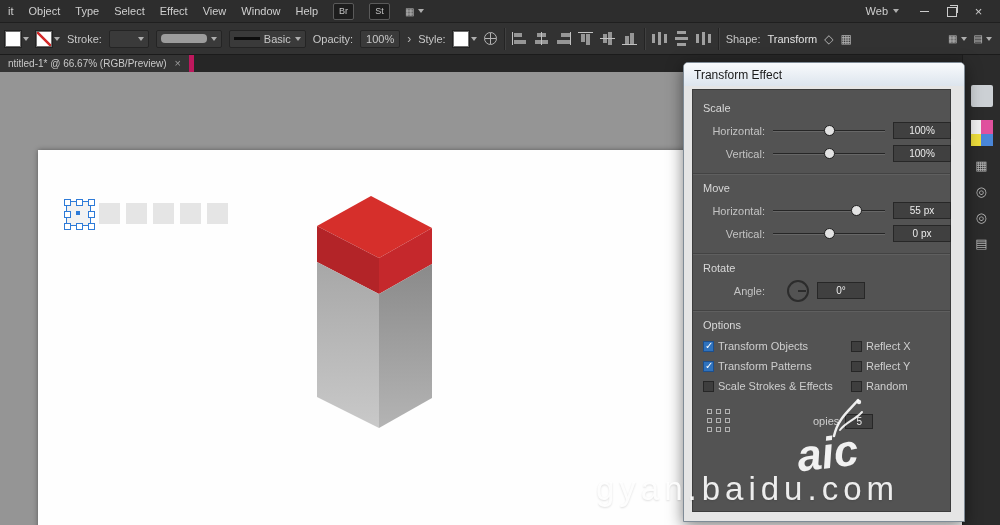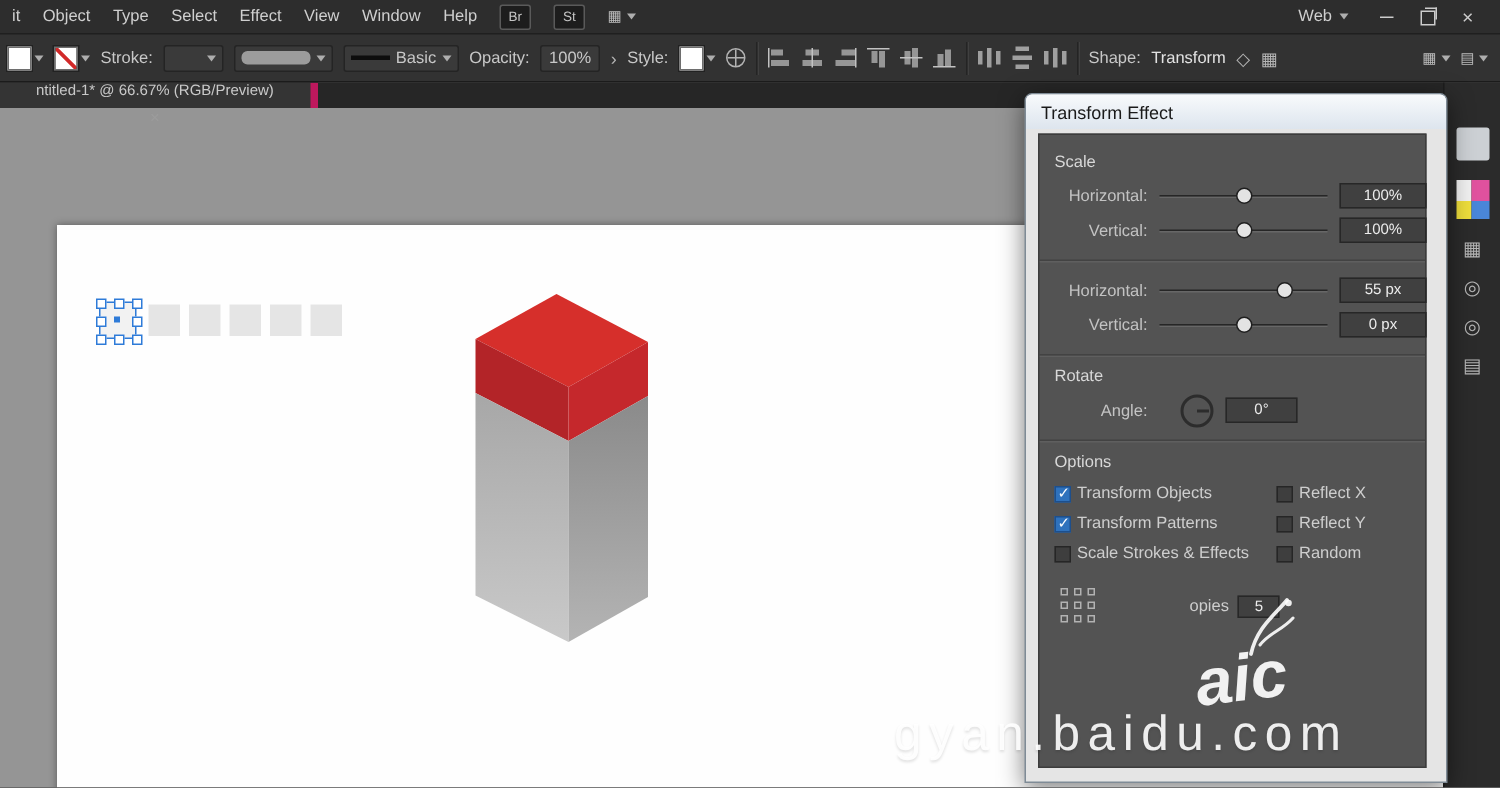--- a/index.html
+++ b/index.html
@@ -58,22 +58,22 @@
   .al-m{background-image:linear-gradient(#dcdcdc,#dcdcdc),linear-gradient(#a8a8a8,#a8a8a8),linear-gradient(#a8a8a8,#a8a8a8);
     background-size:15px 1px,4px 9px,4px 13px;background-position:0 6px,3px 2px,8px 0;}
   .al-b{background-image:linear-gradient(#dcdcdc,#dcdcdc),linear-gradient(#a8a8a8,#a8a8a8),linear-gradient(#a8a8a8,#a8a8a8);
     background-size:15px 1px,4px 8px,4px 11px;background-position:0 12px,3px 4px,8px 1px;}
   .dist-v{background-image:linear-gradient(#b2b2b2,#b2b2b2),linear-gradient(#b2b2b2,#b2b2b2),linear-gradient(#b2b2b2,#b2b2b2);
     background-size:3px 9px,3px 13px,3px 9px;background-position:0 2px,6px 0,12px 2px;}
   .rot90{transform:rotate(90deg);}
 
   
   .tabbar{position:absolute;top:55px;left:0;right:38px;height:17px;background:#262626;display:flex;z-index:5;}
-  .doc-tab{display:flex;align-items:center;gap:8px;padding:0 24px;background:#343434;
-    border-right:5px solid #be185d;font-size:10px;color:#c9c9c9;white-space:nowrap;flex-direction:column;}
+  .doc-tab{display:flex;align-items:center;gap:8px;padding:0 8px;background:#343434;
+    border-right:5px solid #be185d;font-size:10px;color:#c9c9c9;white-space:nowrap;}
   .tab-close{color:#9c9c9c;font-size:11px;line-height:1;}
 
   
   .canvas{position:absolute;top:72px;left:0;width:962px;bottom:0;background:#959595;overflow:hidden;z-index:1;}
   .artboard{position:absolute;left:38px;top:78px;width:924px;height:380px;background:#fefefe;
     box-shadow:0 0 5px rgba(0,0,0,.4);}
   .sel{position:absolute;left:66px;top:129px;width:23px;height:23px;border:1px solid #2e7bd8;background:#f2f2f2;}
   .h8{position:absolute;width:5px;height:5px;background:#ffffff;border:1px solid #2e7bd8;box-sizing:content-box;}
   .sel-center{position:absolute;left:9px;top:9px;width:4px;height:4px;background:#2e7bd8;}
   .copysq{position:absolute;top:131px;width:21px;height:21px;background:#e5e5e5;}
@@ -112,21 +112,21 @@
   .dial::after{content:'';position:absolute;left:50%;top:50%;width:8px;height:2px;background:#2c2c2c;margin-top:-1px;}
   .opt-cols{display:flex;}
   .opt-col.l{width:148px;}
   .orow{display:flex;align-items:center;gap:4px;height:20px;}
   .cb{width:11px;height:11px;background:#3e3e3e;border:1px solid #262626;box-sizing:border-box;position:relative;flex:none;}
   .cb.checked{background:#2f72bd;border-color:#1d4f8c;}
   .cb.checked::after{content:'✓';position:absolute;left:1px;top:-2px;font-size:10px;color:#ffffff;}
   .loc-row{display:flex;align-items:center;margin-top:10px;height:30px;}
   .locator{display:grid;grid-template-columns:repeat(3,6px);grid-template-rows:repeat(3,6px);gap:3px;margin-left:4px;}
   .locator span{width:5px;height:5px;border:1px solid #b2b2b2;box-sizing:border-box;}
-  .copies{display:flex;align-items:center;gap:6px;margin-left:62px;}
+  .copies{display:flex;align-items:center;gap:6px;margin-left:82px;}
   .bot-row{display:flex;align-items:center;margin-top:24px;gap:8px;}
   .prev-grp{display:flex;align-items:center;gap:6px;}
   .btn{border:1px solid #cfcfcf;border-radius:11px;color:#f2f2f2;font-size:11px;padding:2px 15px;
     background:transparent;font-family:"Liberation Sans",sans-serif;}
   .btn.cancel{padding:2px 18px;}
   .spacer{margin-left:auto;}
 
   
   .wm-text{position:absolute;left:596px;top:470px;font-size:33px;letter-spacing:5px;
     color:rgba(255,255,255,.9);z-index:20;text-shadow:0 1px 2px rgba(0,0,0,.12);pointer-events:none;}
@@ -312,20 +312,21 @@
       <div class="srow">
         <span class="rlbl">Vertical:</span>
         <span class="slider">
           <span class="thumb" style="left: 50%;"></span>
         </span>
         <span class="vfield">100%</span>
       </div>
 
       <div class="divider"></div>
 
+      <div class="sect">Move</div>
       <div class="srow">
         <span class="rlbl">Horizontal:</span>
         <span class="slider">
           <span class="thumb" style="left: 74%;"></span>
         </span>
         <span class="vfield">55 px</span>
       </div>
       <div class="srow">
         <span class="rlbl">Vertical:</span>
         <span class="slider">

